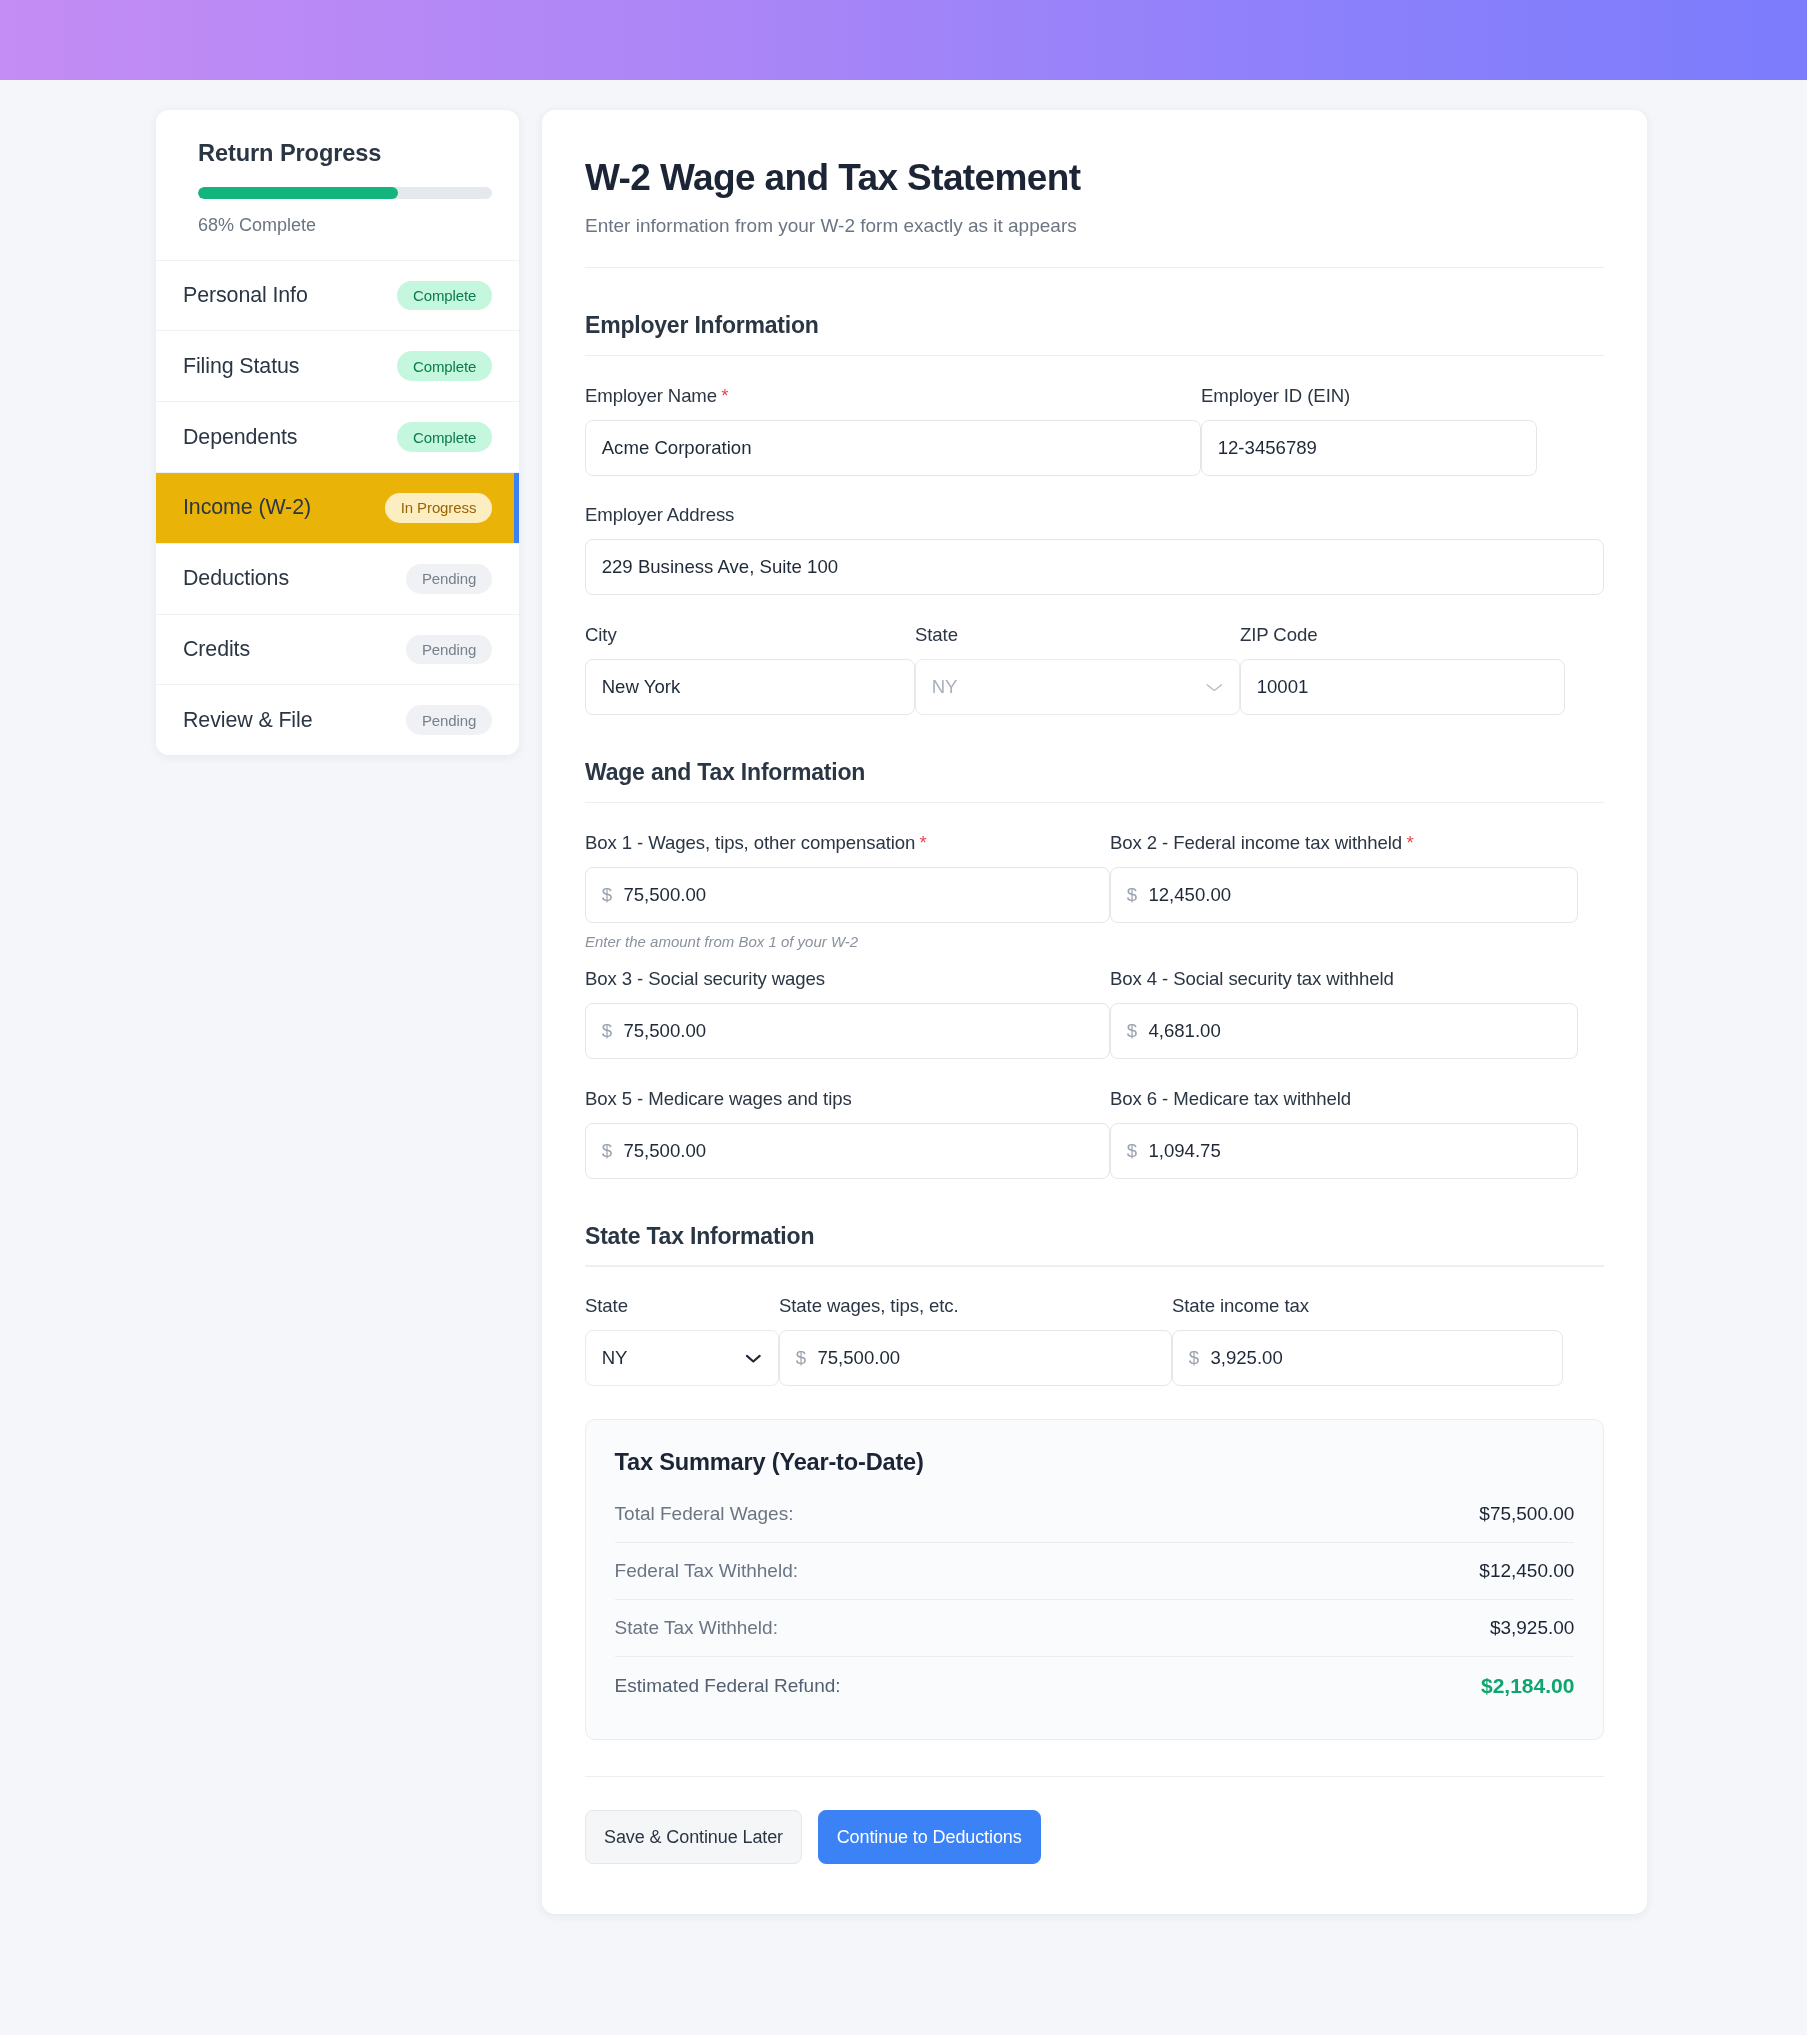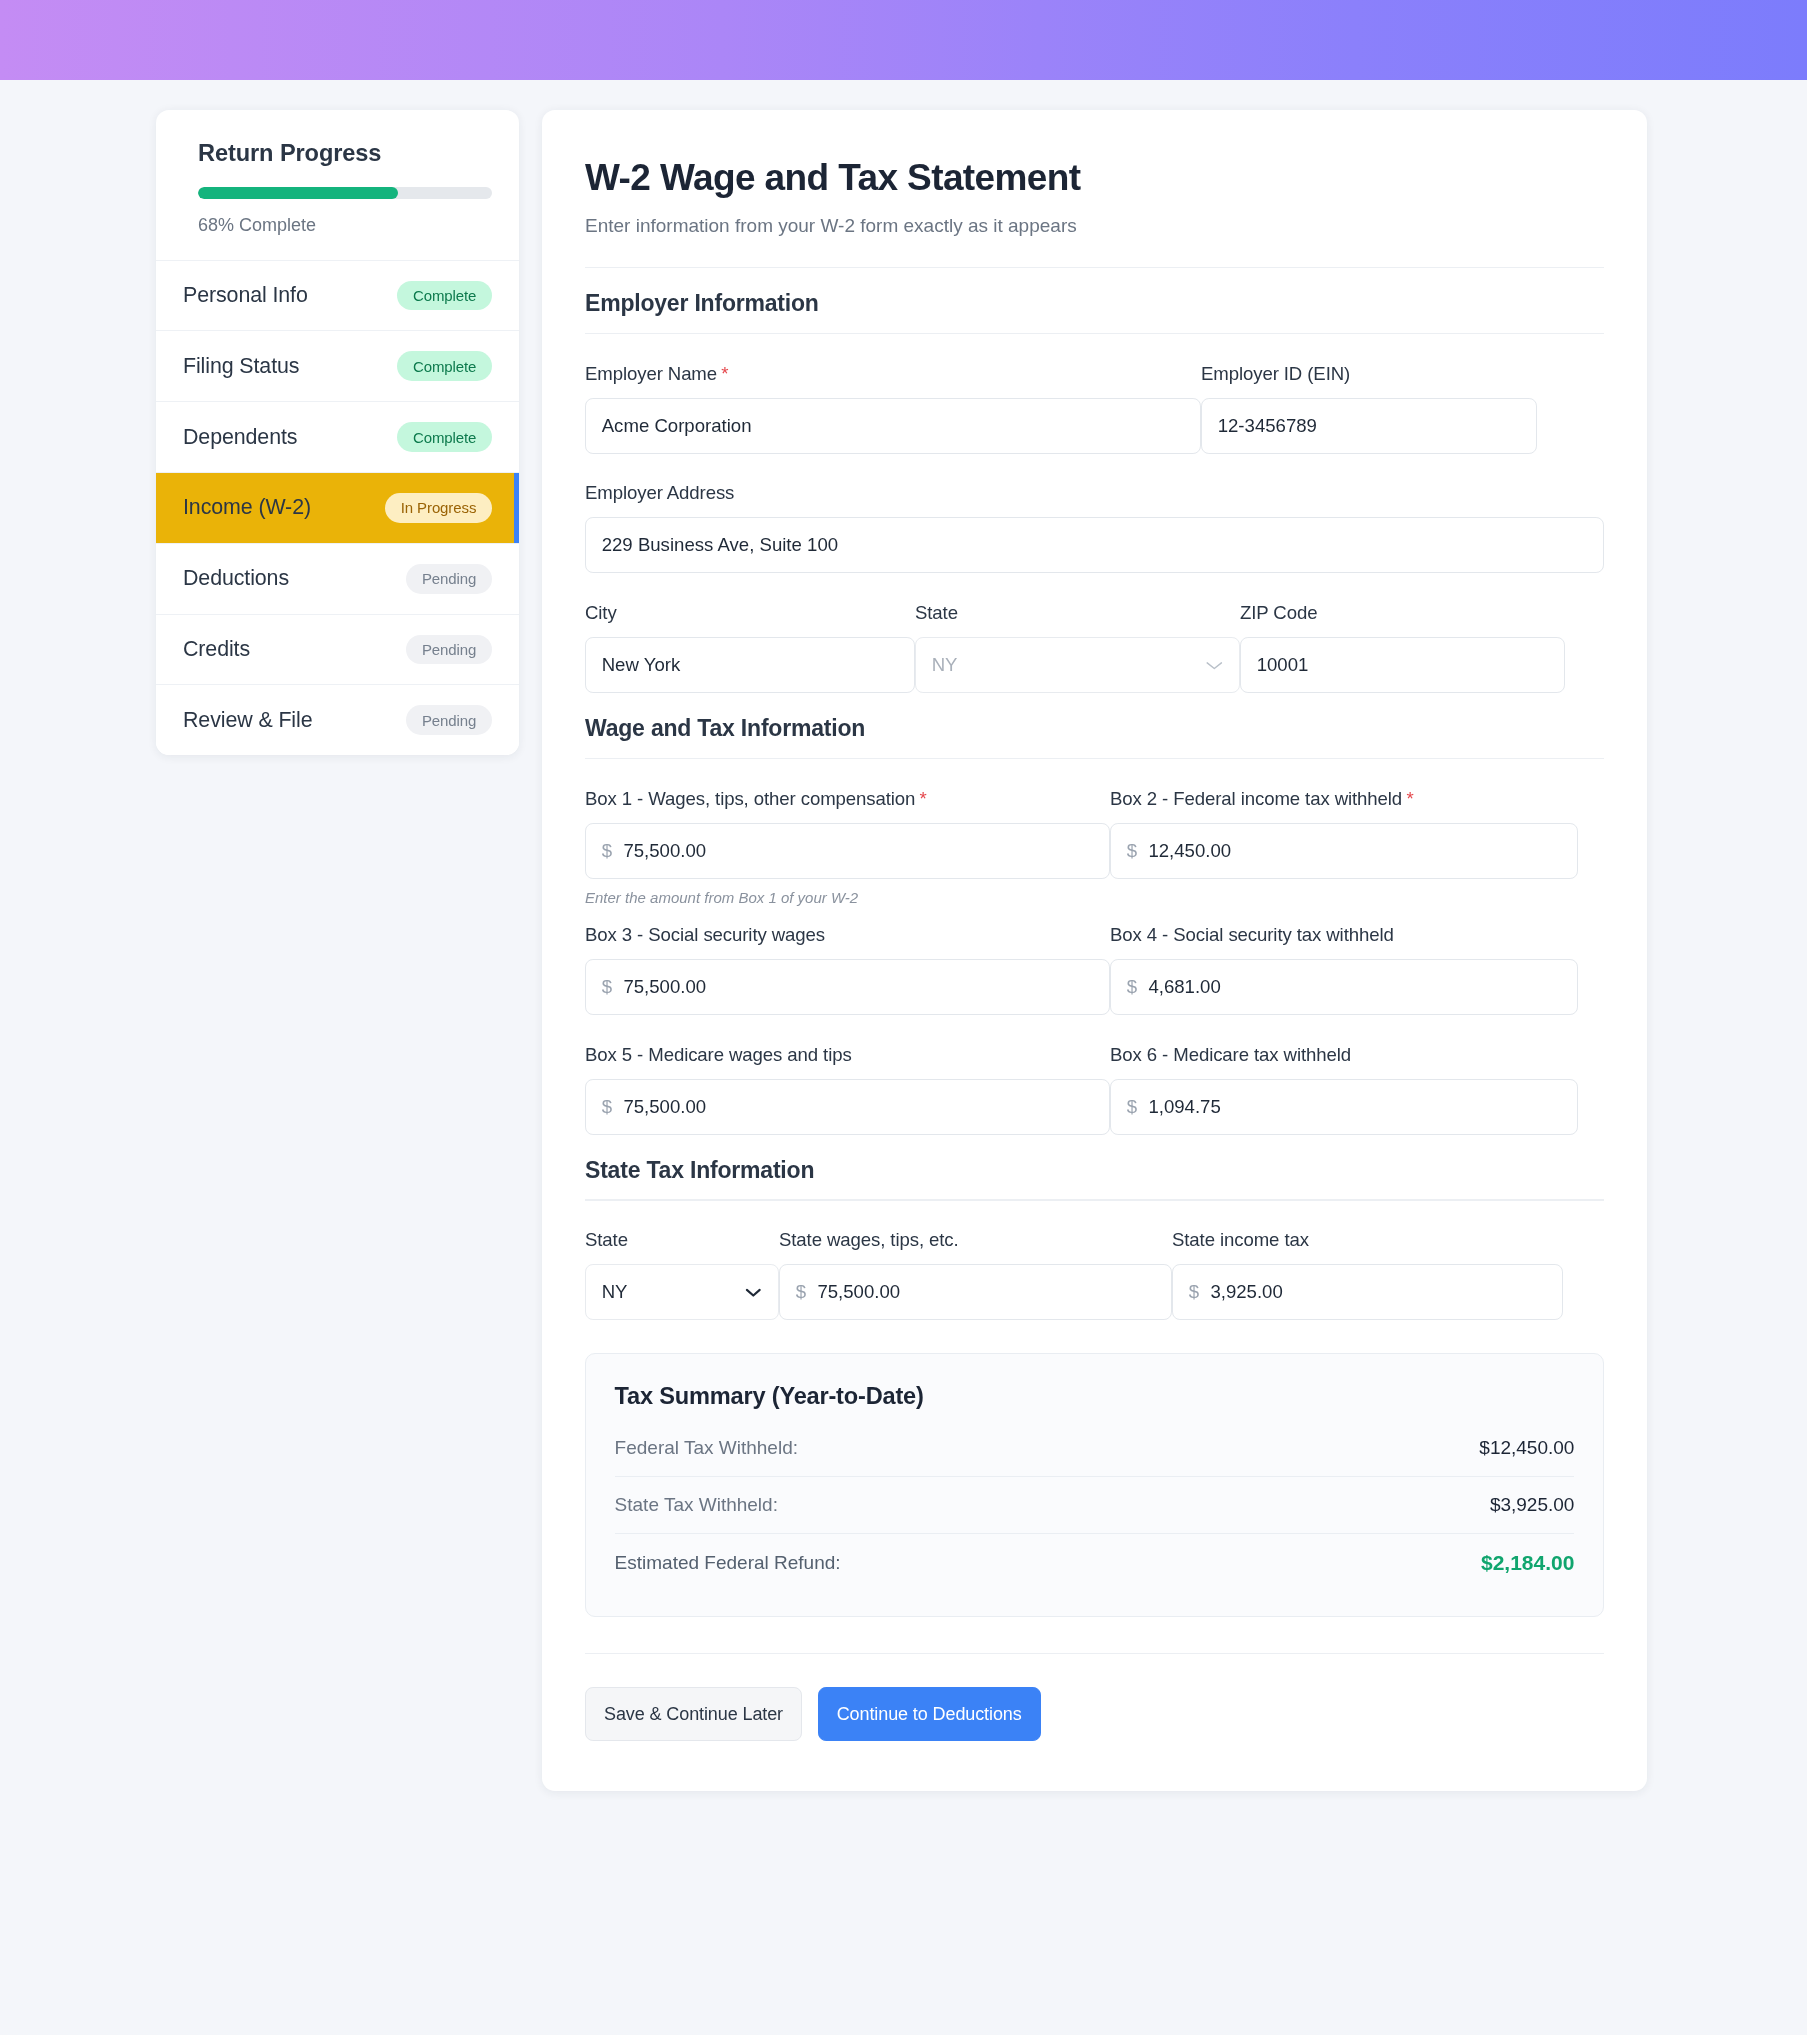--- a/index.html
+++ b/index.html
@@ -101,21 +101,21 @@
     margin-top: 15.7px;
     font-size: 19px;
     color: #6b7583;
   }
   .rule { height: 1.4px; background: #eceff3; margin: 30px 0 0 0; }
 
   .section-title {
     font-size: 23px;
     font-weight: 600;
     color: #2b3645;
-    margin-top: 22px;
+    margin-top: 44px;
     letter-spacing: -0.2px;
   }
   .section-rule { height: 1.4px; background: #eceff3; margin-top: 15.7px; }
 
   .row { display: flex; margin-top: 28.6px; }
   .field { display: flex; flex-direction: column; }
 
   .flabel {
     font-size: 18.6px;
     color: #2b3645;
@@ -396,20 +396,24 @@
         <div class="input">
           <span class="money">$</span>
           <span>3,925.00</span>
         </div>
       </div>
     </div>
 
     <section class="summary">
       <div class="summary-title">Tax Summary (Year-to-Date)</div>
       <div id="summary-rows">
+          <div class="srow">
+            <span class="skey">Total Federal Wages:</span>
+            <span class="sval">$75,500.00</span>
+          </div>
           <div class="srow">
             <span class="skey">Federal Tax Withheld:</span>
             <span class="sval">$12,450.00</span>
           </div>
           <div class="srow">
             <span class="skey">State Tax Withheld:</span>
             <span class="sval">$3,925.00</span>
           </div>
           <div class="srow total">
             <span class="skey">Estimated Federal Refund:</span>

